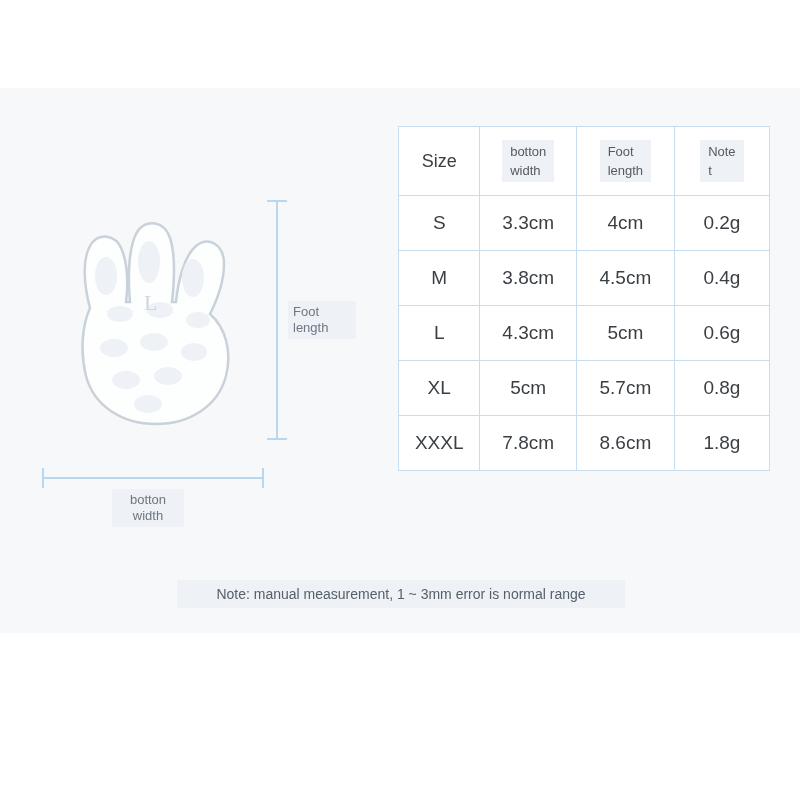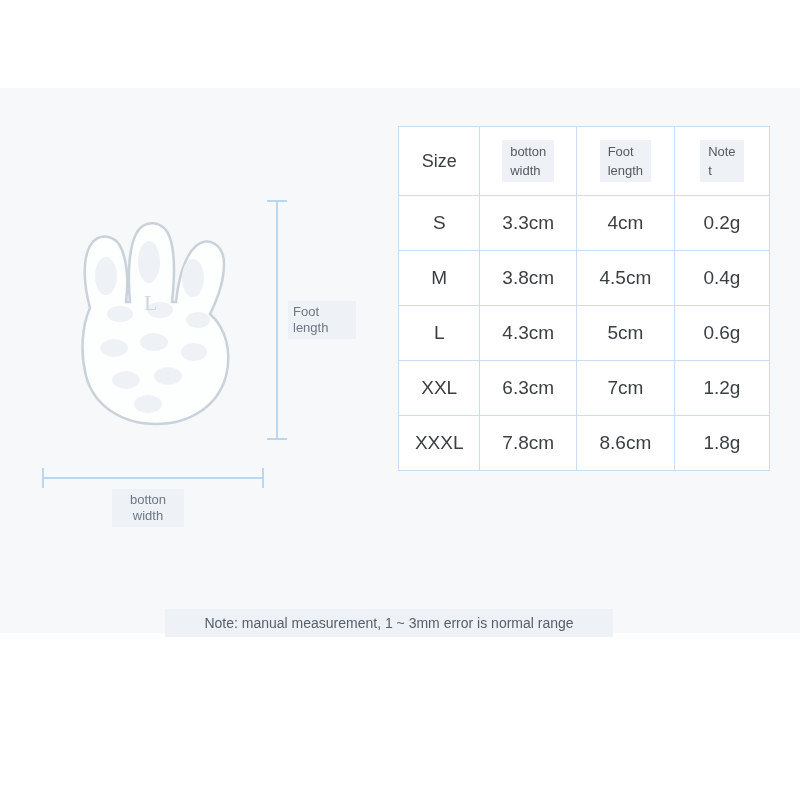--- a/index.html
+++ b/index.html
@@ -165,30 +165,29 @@
     vertical-align: middle;
   }
   .col-size   { width: 92px; }
   .col-bottom { width: 92px; }
   .col-foot   { width: 94px; }
   .col-weight { width: 94px; }
 
   
   .note {
     position: absolute;
-    left: 165px;
+    left: 177px;
     top: 580px;
     width: 448px;
     height: 28px;
     line-height: 28px;
     text-align: center;
     font-size: 14px;
     color: #56606b;
     background: #eef1f5;
-    margin-top: 29px;
   }
 </style>
 </head>
 <body>
 
 <div class="page">
 
   <div class="content-band"></div>
 
   <div class="diagram">
@@ -271,24 +270,24 @@
         <td>4.5cm</td>
         <td>0.4g</td>
       </tr>
       <tr>
         <td>L</td>
         <td>4.3cm</td>
         <td>5cm</td>
         <td>0.6g</td>
       </tr>
       <tr>
-        <td>XXL</td>
-        <td>6.3cm</td>
-        <td>7cm</td>
-        <td>1.2g</td>
+        <td>XL</td>
+        <td>5cm</td>
+        <td>5.7cm</td>
+        <td>0.8g</td>
       </tr>
       <tr>
         <td>XXXL</td>
         <td>7.8cm</td>
         <td>8.6cm</td>
         <td>1.8g</td>
       </tr>
     </tbody>
   </table>
 

